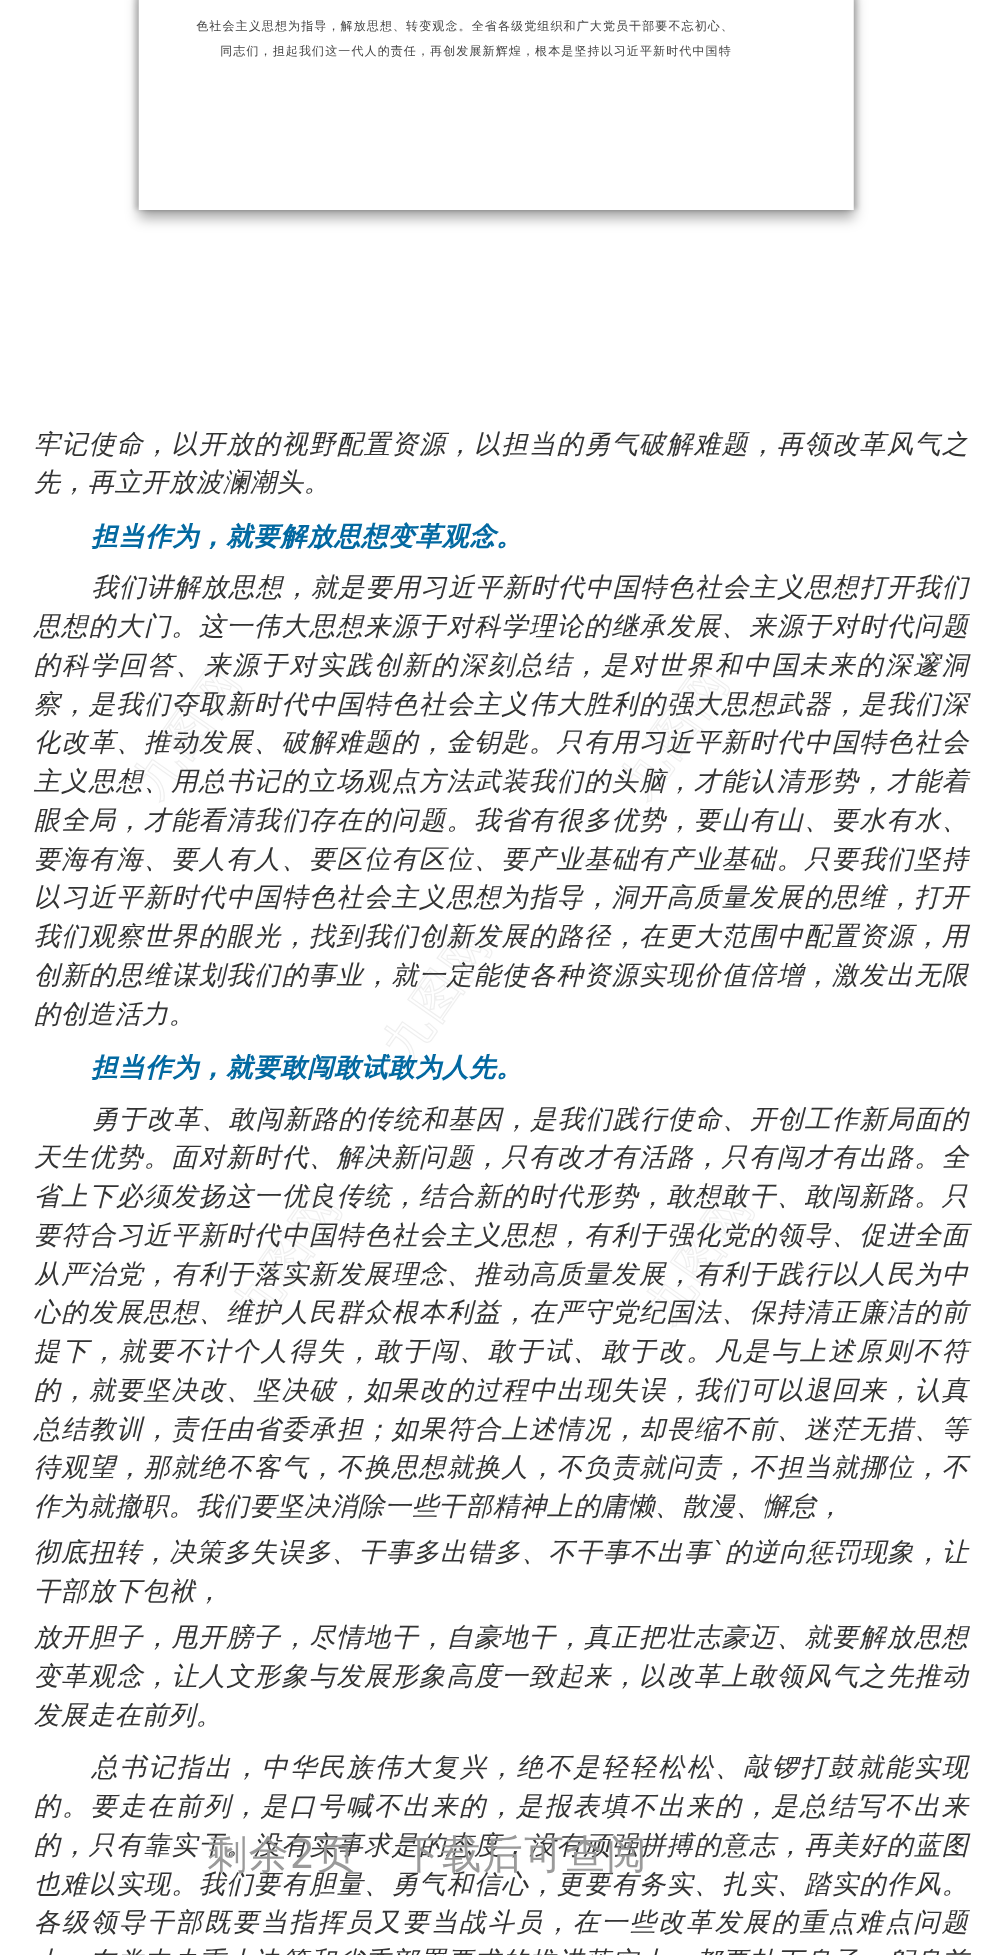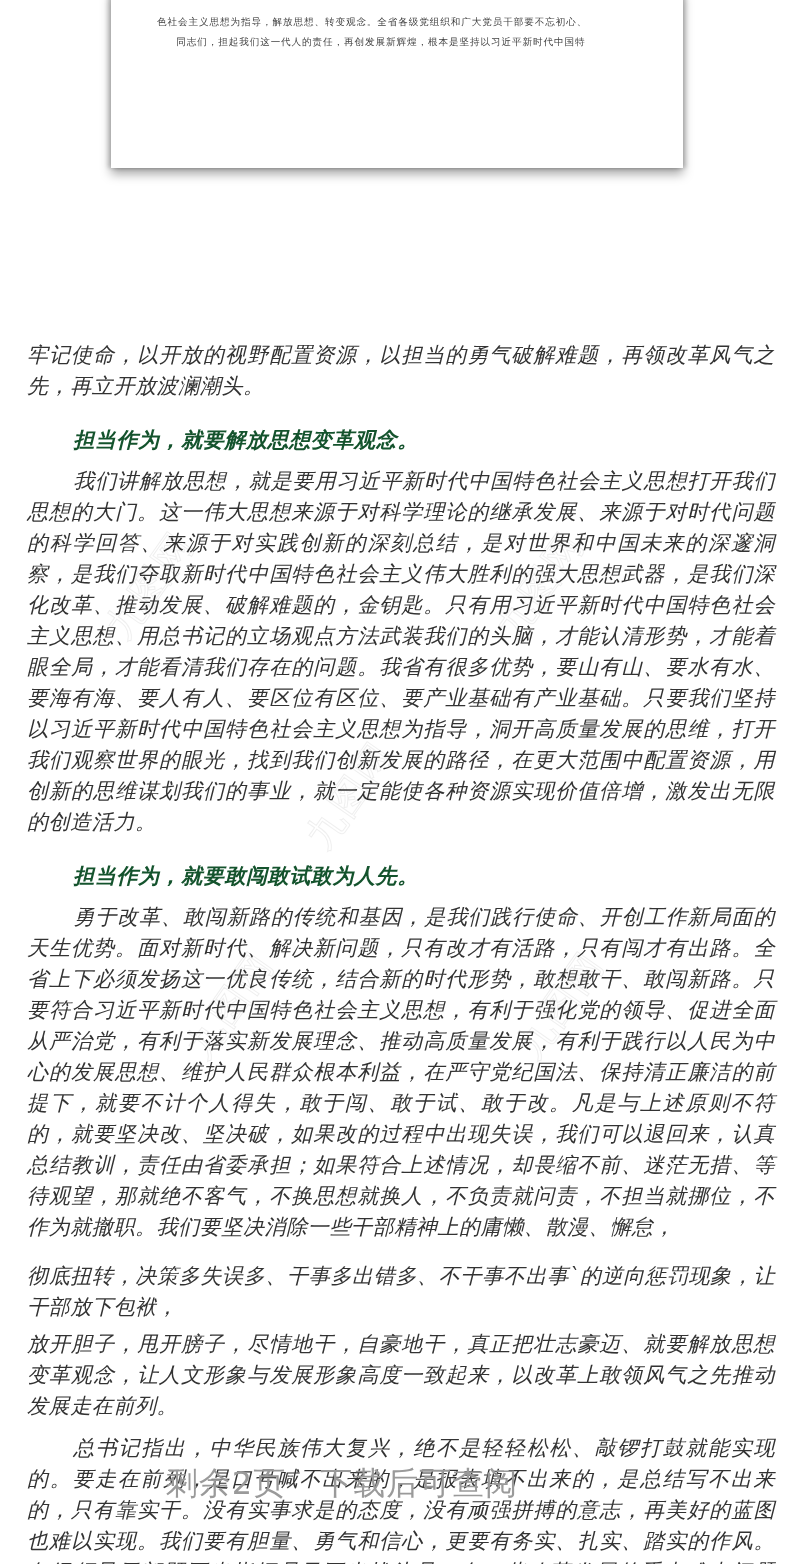--- a/index.html
+++ b/index.html
@@ -65,22 +65,22 @@
     .doc-body p.para {
       text-indent: 2.2em;
       margin-top: 11px;
     }
     .doc-body p.cont {
       text-indent: 0;
     }
     .doc-body p.heading {
       text-indent: 2.2em;
       font-weight: bold;
-      color: #14532d;
-      margin-top: 22px;
+      color: #0369a1;
+      margin-top: 11px;
       margin-bottom: 11px;
     }
 
     
     .watermark {
       position: absolute;
       font-family: "DejaVu Sans", "Liberation Sans", sans-serif;
       font-size: 38px;
       color: rgba(120,120,120,0.10);
       transform: rotate(-55deg);
@@ -122,21 +122,21 @@
 <div class="watermark" style="left:500px; top:980px;">九图网</div>
 
 <div class="doc-body">
   <p class="cont">牢记使命，以开放的视野配置资源，以担当的勇气破解难题，再领改革风气之先，再立开放波澜潮头。</p>
 
   <p class="heading">担当作为，就要解放思想变革观念。</p>
   <p class="para">我们讲解放思想，就是要用习近平新时代中国特色社会主义思想打开我们思想的大门。这一伟大思想来源于对科学理论的继承发展、来源于对时代问题的科学回答、来源于对实践创新的深刻总结，是对世界和中国未来的深邃洞察，是我们夺取新时代中国特色社会主义伟大胜利的强大思想武器，是我们深化改革、推动发展、破解难题的，金钥匙。只有用习近平新时代中国特色社会主义思想、用总书记的立场观点方法武装我们的头脑，才能认清形势，才能着眼全局，才能看清我们存在的问题。我省有很多优势，要山有山、要水有水、要海有海、要人有人、要区位有区位、要产业基础有产业基础。只要我们坚持以习近平新时代中国特色社会主义思想为指导，洞开高质量发展的思维，打开我们观察世界的眼光，找到我们创新发展的路径，在更大范围中配置资源，用创新的思维谋划我们的事业，就一定能使各种资源实现价值倍增，激发出无限的创造活力。</p>
 
   <p class="heading">担当作为，就要敢闯敢试敢为人先。</p>
   <p class="para">勇于改革、敢闯新路的传统和基因，是我们践行使命、开创工作新局面的天生优势。面对新时代、解决新问题，只有改才有活路，只有闯才有出路。全省上下必须发扬这一优良传统，结合新的时代形势，敢想敢干、敢闯新路。只要符合习近平新时代中国特色社会主义思想，有利于强化党的领导、促进全面从严治党，有利于落实新发展理念、推动高质量发展，有利于践行以人民为中心的发展思想、维护人民群众根本利益，在严守党纪国法、保持清正廉洁的前提下，就要不计个人得失，敢于闯、敢于试、敢于改。凡是与上述原则不符的，就要坚决改、坚决破，如果改的过程中出现失误，我们可以退回来，认真总结教训，责任由省委承担；如果符合上述情况，却畏缩不前、迷茫无措、等待观望，那就绝不客气，不换思想就换人，不负责就问责，不担当就挪位，不作为就撤职。我们要坚决消除一些干部精神上的庸懒、散漫、懈怠，</p>
-  <p class="cont" style="margin-top:18px">彻底扭转，决策多失误多、干事多出错多、不干事不出事`的逆向惩罚现象，让干部放下包袱，</p>
+  <p class="cont" style="margin-top:6px">彻底扭转，决策多失误多、干事多出错多、不干事不出事`的逆向惩罚现象，让干部放下包袱，</p>
   <p class="cont" style="margin-top:6px">放开胆子，甩开膀子，尽情地干，自豪地干，真正把壮志豪迈、就要解放思想变革观念，让人文形象与发展形象高度一致起来，以改革上敢领风气之先推动发展走在前列。</p>
 
   <p class="para">总书记指出，中华民族伟大复兴，绝不是轻轻松松、敲锣打鼓就能实现的。要走在前列，是口号喊不出来的，是报表填不出来的，是总结写不出来的，只有靠实干。没有实事求是的态度，没有顽强拼搏的意志，再美好的蓝图也难以实现。我们要有胆量、勇气和信心，更要有务实、扎实、踏实的作风。各级领导干部既要当指挥员又要当战斗员，在一些改革发展的重点难点问题上，在党中央重大决策和省委部署要求的推进落实上，都要扑下身子、躬身前行，有的</p>
 </div>
 
 <div class="more-banner">
   <span>剩余2页</span><span class="gap"></span><span>下载后可查阅</span>
 </div>
 
 </body></html>

